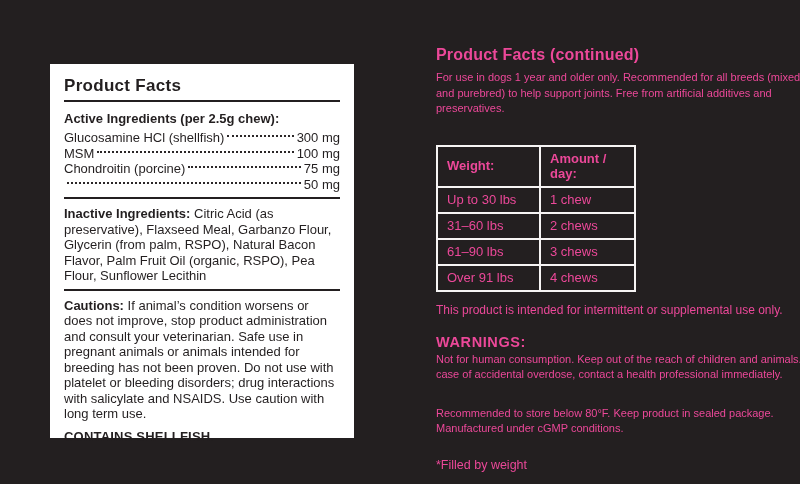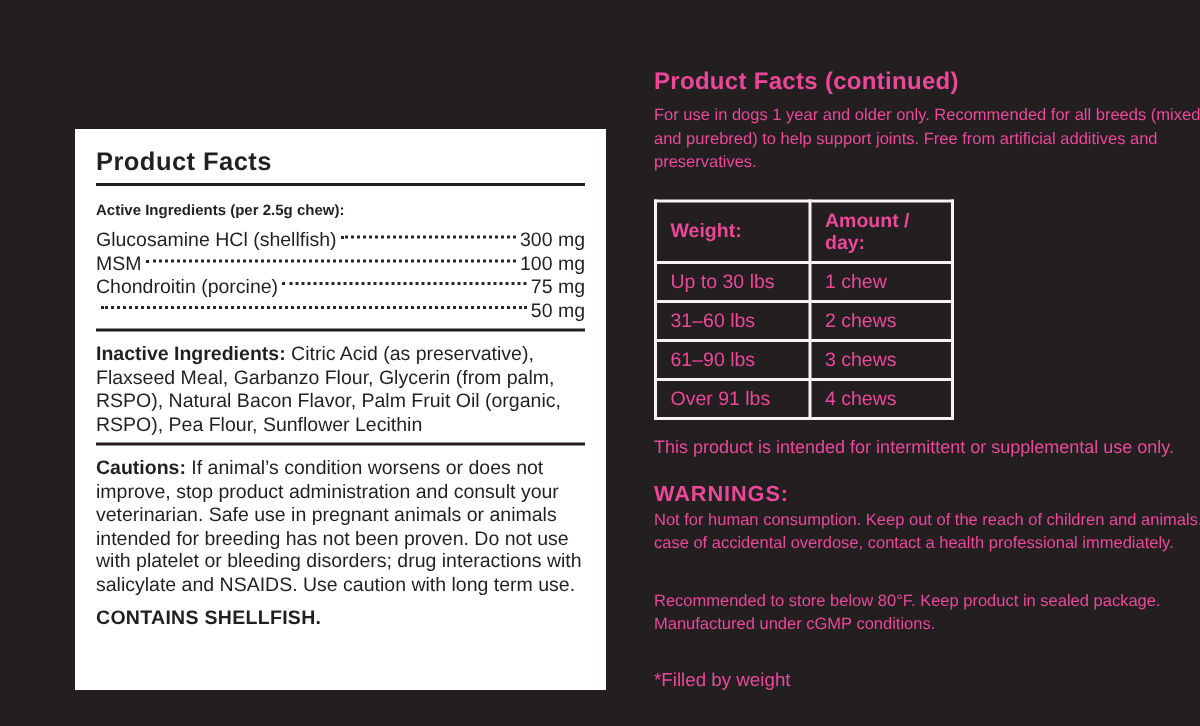--- a/index.html
+++ b/index.html
@@ -7,39 +7,39 @@
   body {
     background: #231f20;
     font-family: "Liberation Sans", sans-serif;
     color: #231f20;
     position: relative;
   }
 
   
   .panel {
     position: absolute;
-    left: 50px; top: 86px;
-    width: 354px; height: 374px;
+    left: 50px; top: 64px;
+    width: 304px; height: 374px;
     background: #ffffff;
     padding: 12px 14px 10px 14px;
   }
   .panel-title {
     font-size: 17px;
     font-weight: bold;
     letter-spacing: 0.3px;
     line-height: 19px;
   }
   .rule {
     border: none;
     border-top: 2.5px solid #231f20;
     margin-top: 5px;
   }
   .rule.thin { border-top-width: 2px; }
   .active-heading {
-    font-size: 10px;
+    font-size: 13px;
     font-weight: bold;
     margin-top: 9px;
     line-height: 16px;
   }
   .ing-row {
     display: flex;
     align-items: center;
     font-size: 13px;
     line-height: 15.5px;
   }
@@ -76,21 +76,21 @@
     line-height: 18px;
     letter-spacing: 0.2px;
   }
   .right-para {
     font-size: 11px;
     line-height: 15.5px;
     margin-top: 6px;
   }
   table.dosage {
     border-collapse: collapse;
-    margin-top: 16px;
+    margin-top: 28px;
   }
   .dosage th, .dosage td {
     border: 2px solid #f6f4f4;
     font-size: 13px;
     text-align: left;
     padding: 4px 9px 5px 9px;
     line-height: 15px;
   }
   .dosage th { font-weight: bold; }
   .dosage .col-weight { width: 103px; }

